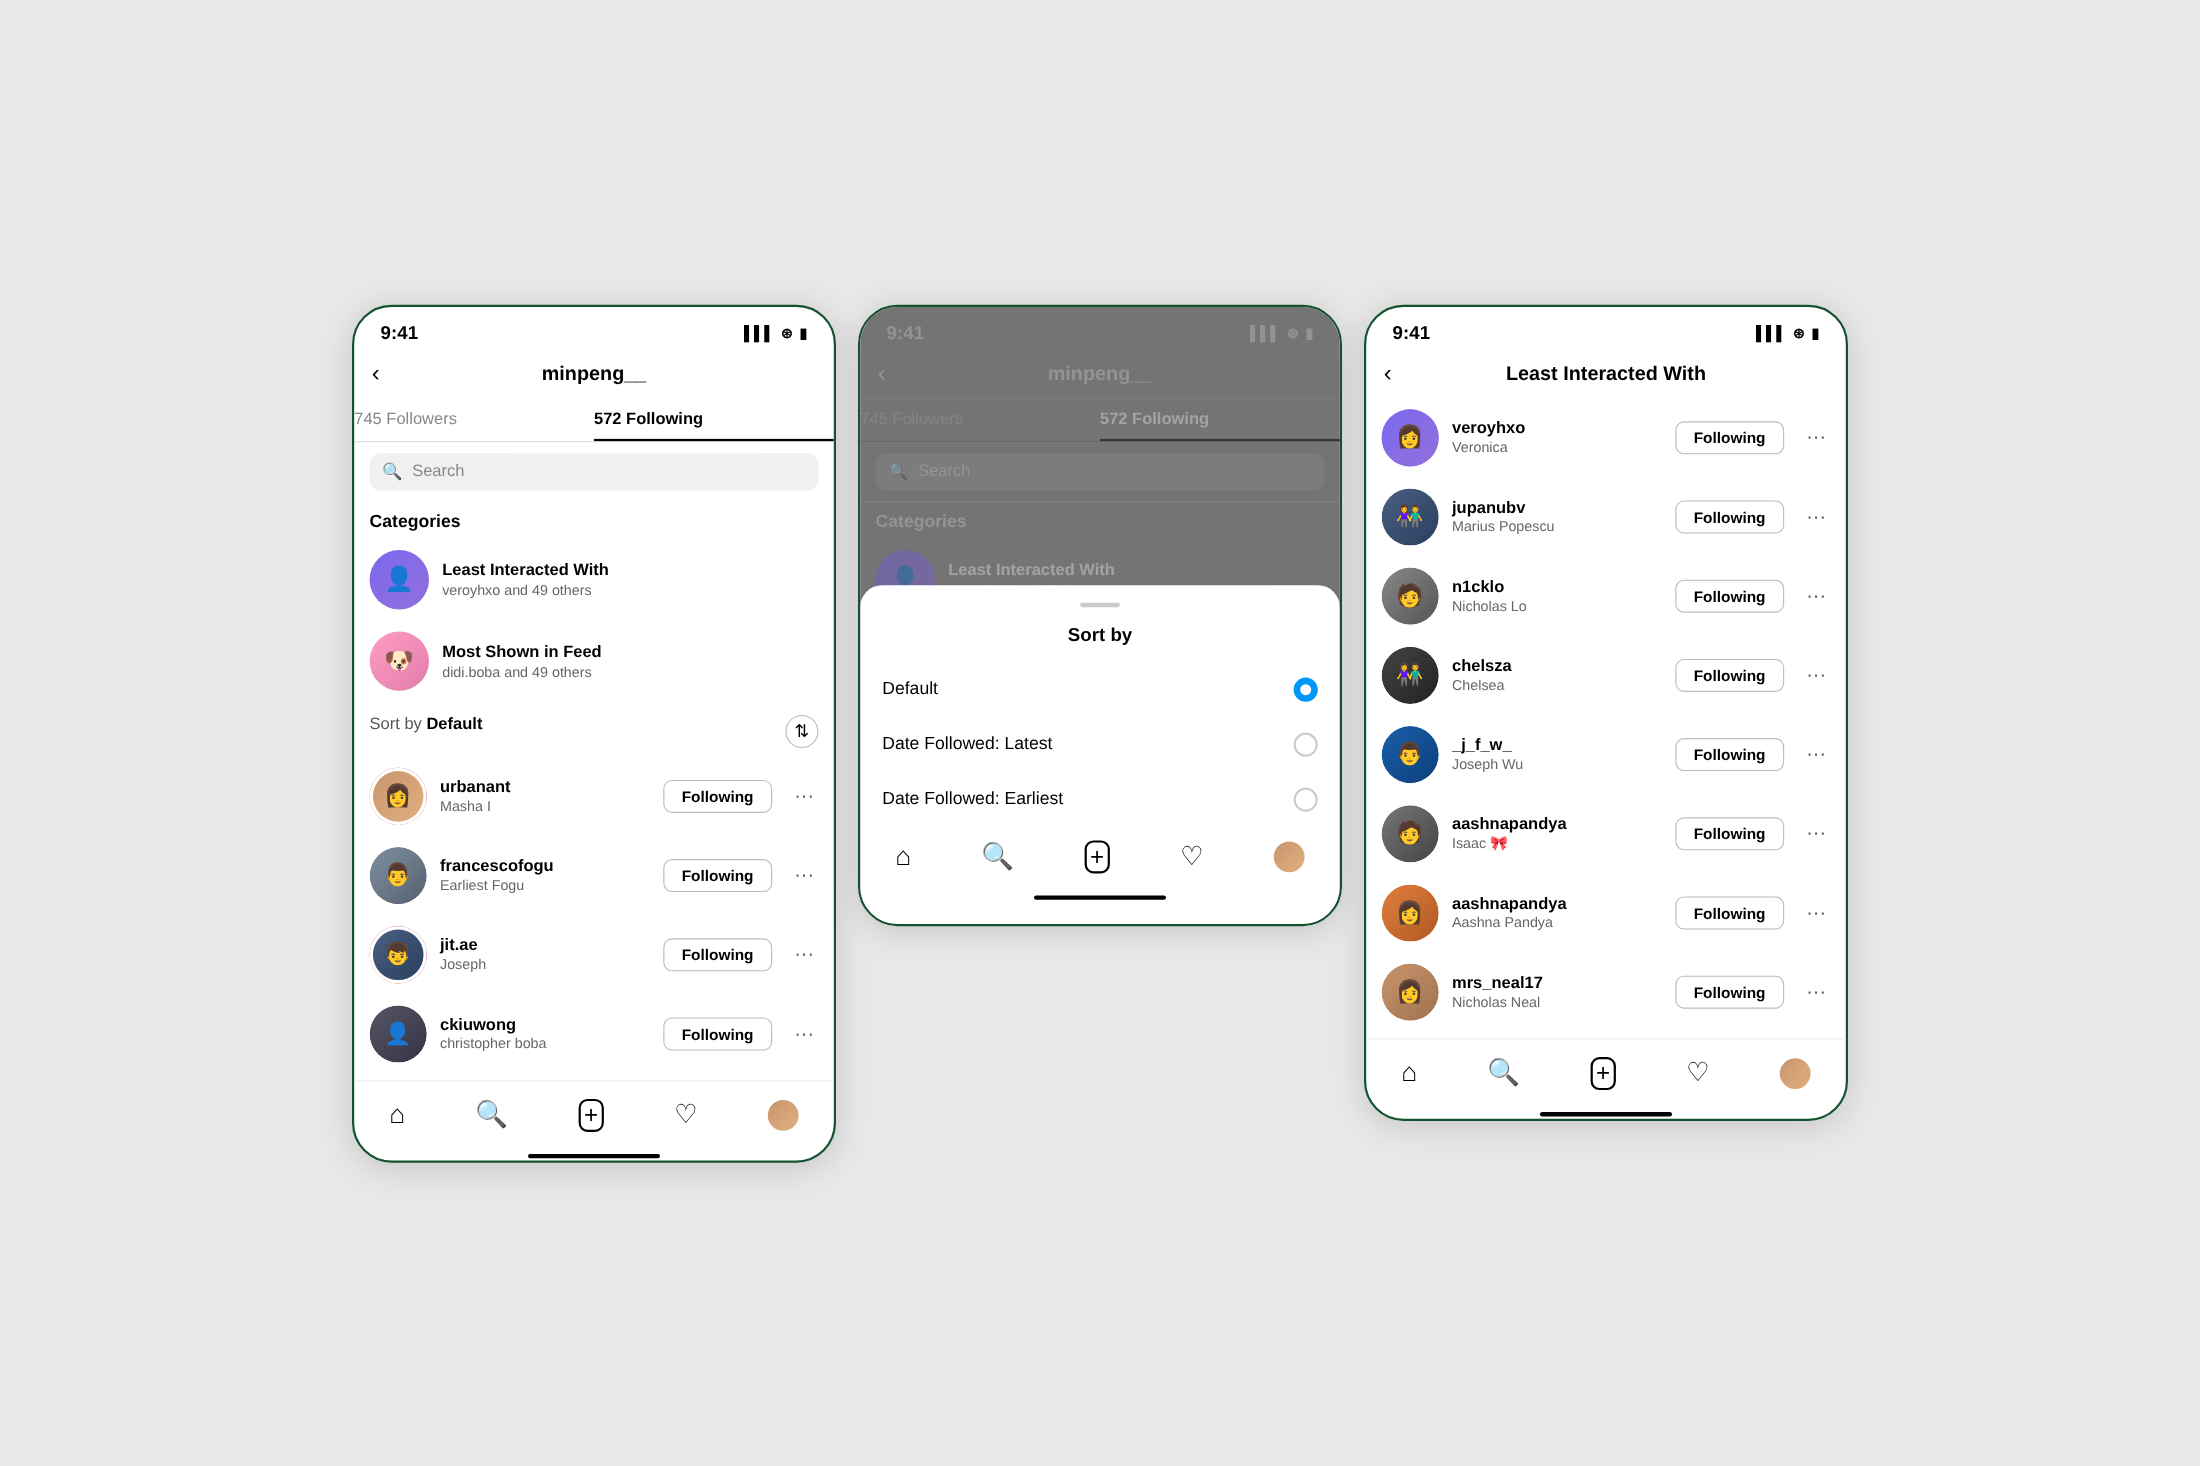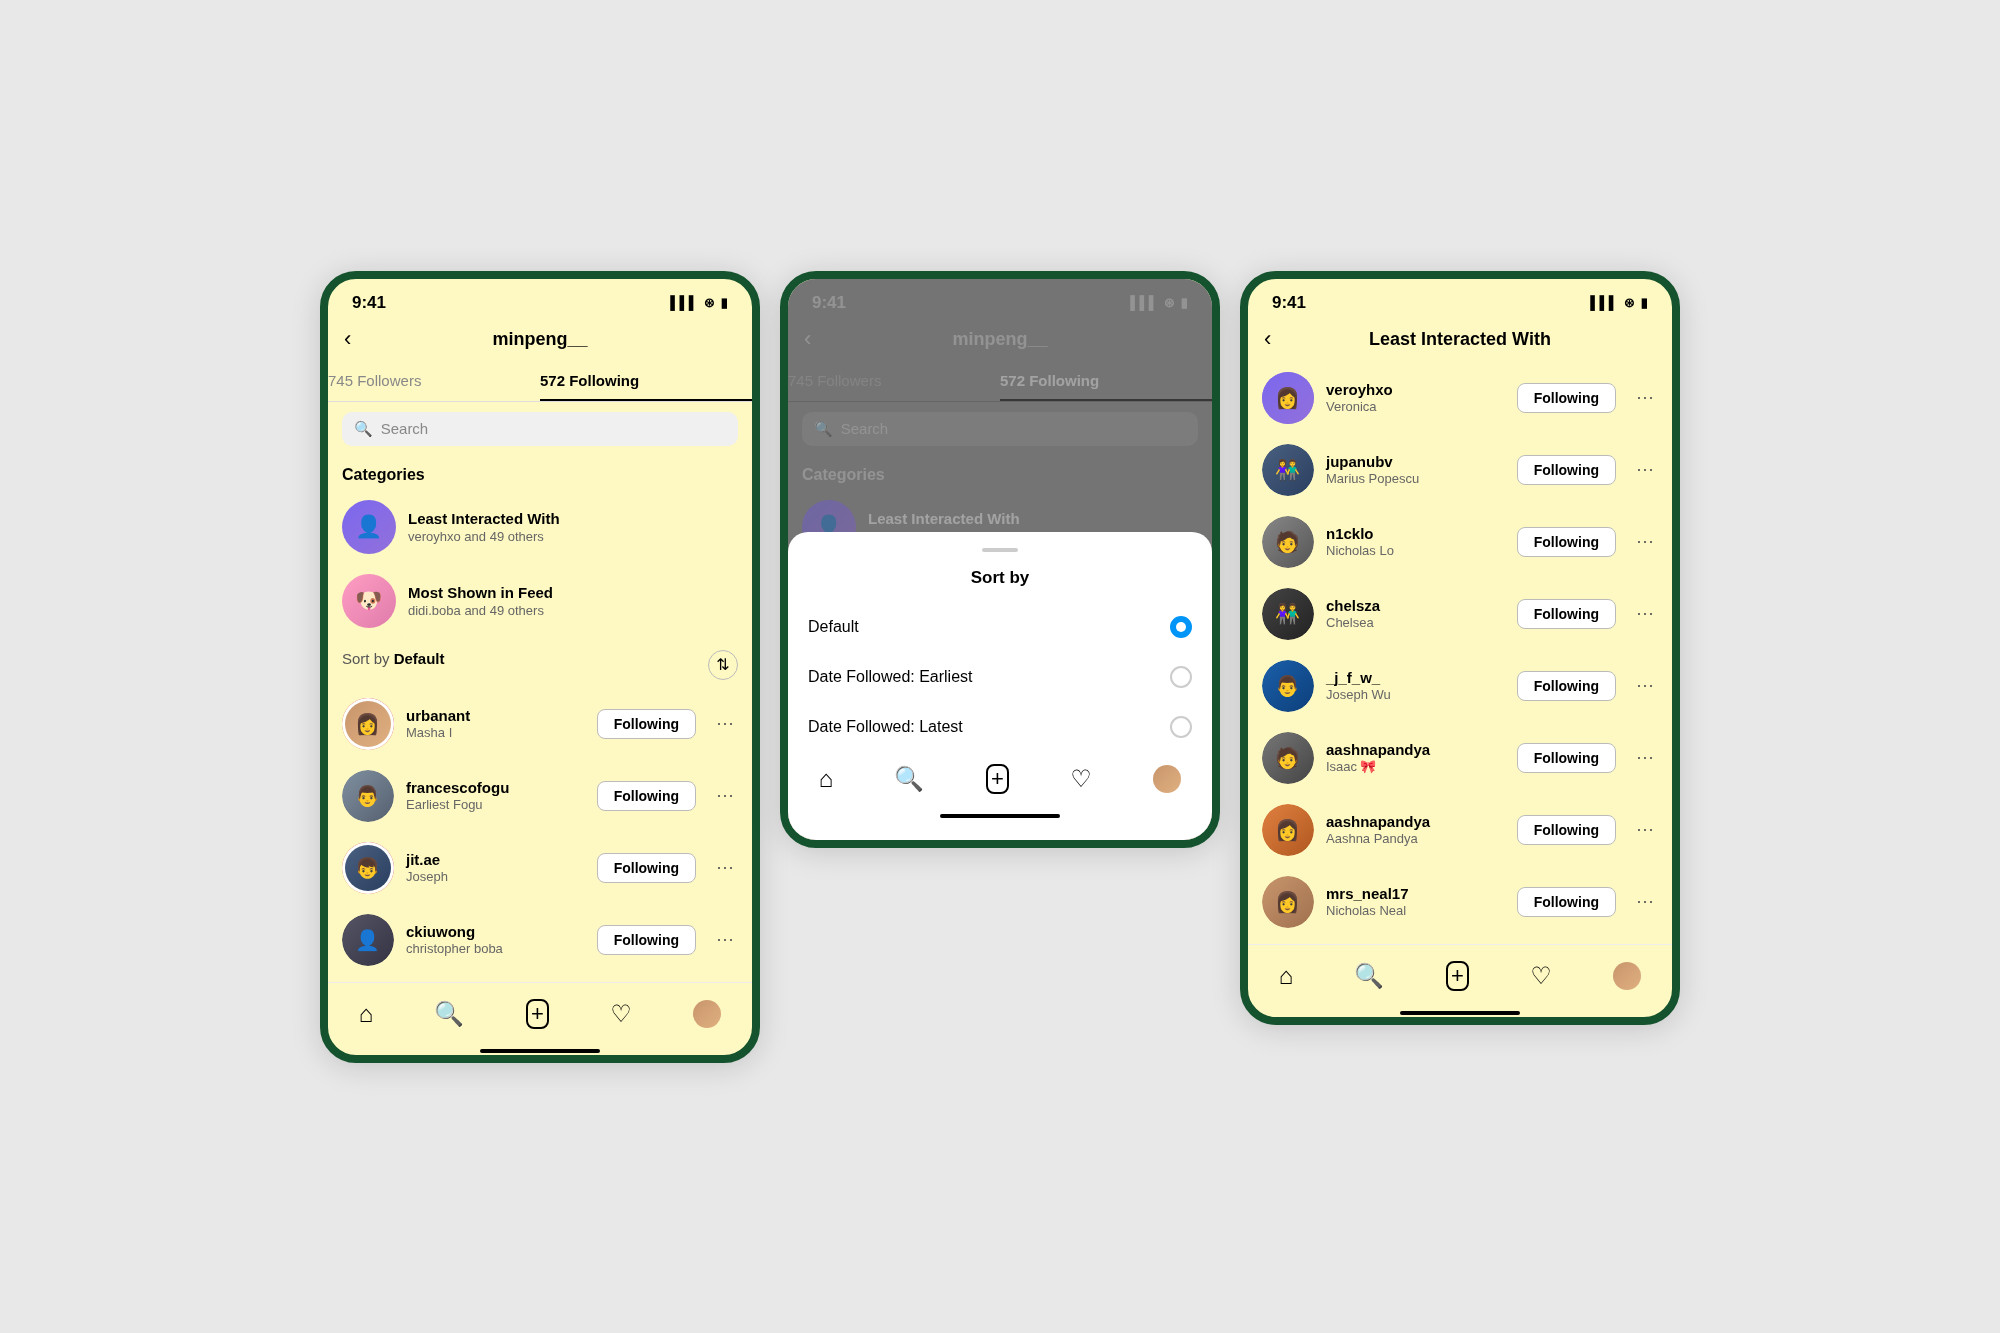--- a/index.html
+++ b/index.html
@@ -12,26 +12,26 @@
       font-family: -apple-system, BlinkMacSystemFont, 'Segoe UI', sans-serif;
       padding: 20px;
     }
     .screens-container {
       display: flex;
       gap: 20px;
       align-items: flex-start;
     }
     .phone {
       width: 440px;
-      background: #fef9c3;
+      background: #ffffff;
       border-radius: 36px;
       box-shadow: 0 4px 30px rgba(0,0,0,0.15);
       overflow: hidden;
       position: relative;
-      border: 8px solid #14532d;
+      border: 2px solid #14532d;
     }
     .phone-inner {
       padding: 0;
       overflow: hidden;
     }
 
     
     .status-bar {
       display: flex;
       justify-content: space-between;
@@ -513,25 +513,25 @@
     <div class="sort-modal">
       <div class="modal-handle"></div>
       <div class="modal-title">Sort by</div>
       <div class="modal-option">
         <span>Default</span>
         <div class="radio-circle selected">
           <div class="radio-inner"></div>
         </div>
       </div>
       <div class="modal-option">
+        <span>Date Followed: Latest</span>
+        <div class="radio-circle"></div>
+      </div>
+      <div class="modal-option">
         <span>Date Followed: Earliest</span>
-        <div class="radio-circle"></div>
-      </div>
-      <div class="modal-option">
-        <span>Date Followed: Latest</span>
         <div class="radio-circle"></div>
       </div>
 
       <div class="bottom-nav" style="border-top:none;margin-top:0;padding-top:8px;">
         <div class="nav-item">
             <span class="nav-icon">⌂</span>
           </div>
         <div class="nav-item">
             <span class="nav-icon">🔍</span>
           </div>

